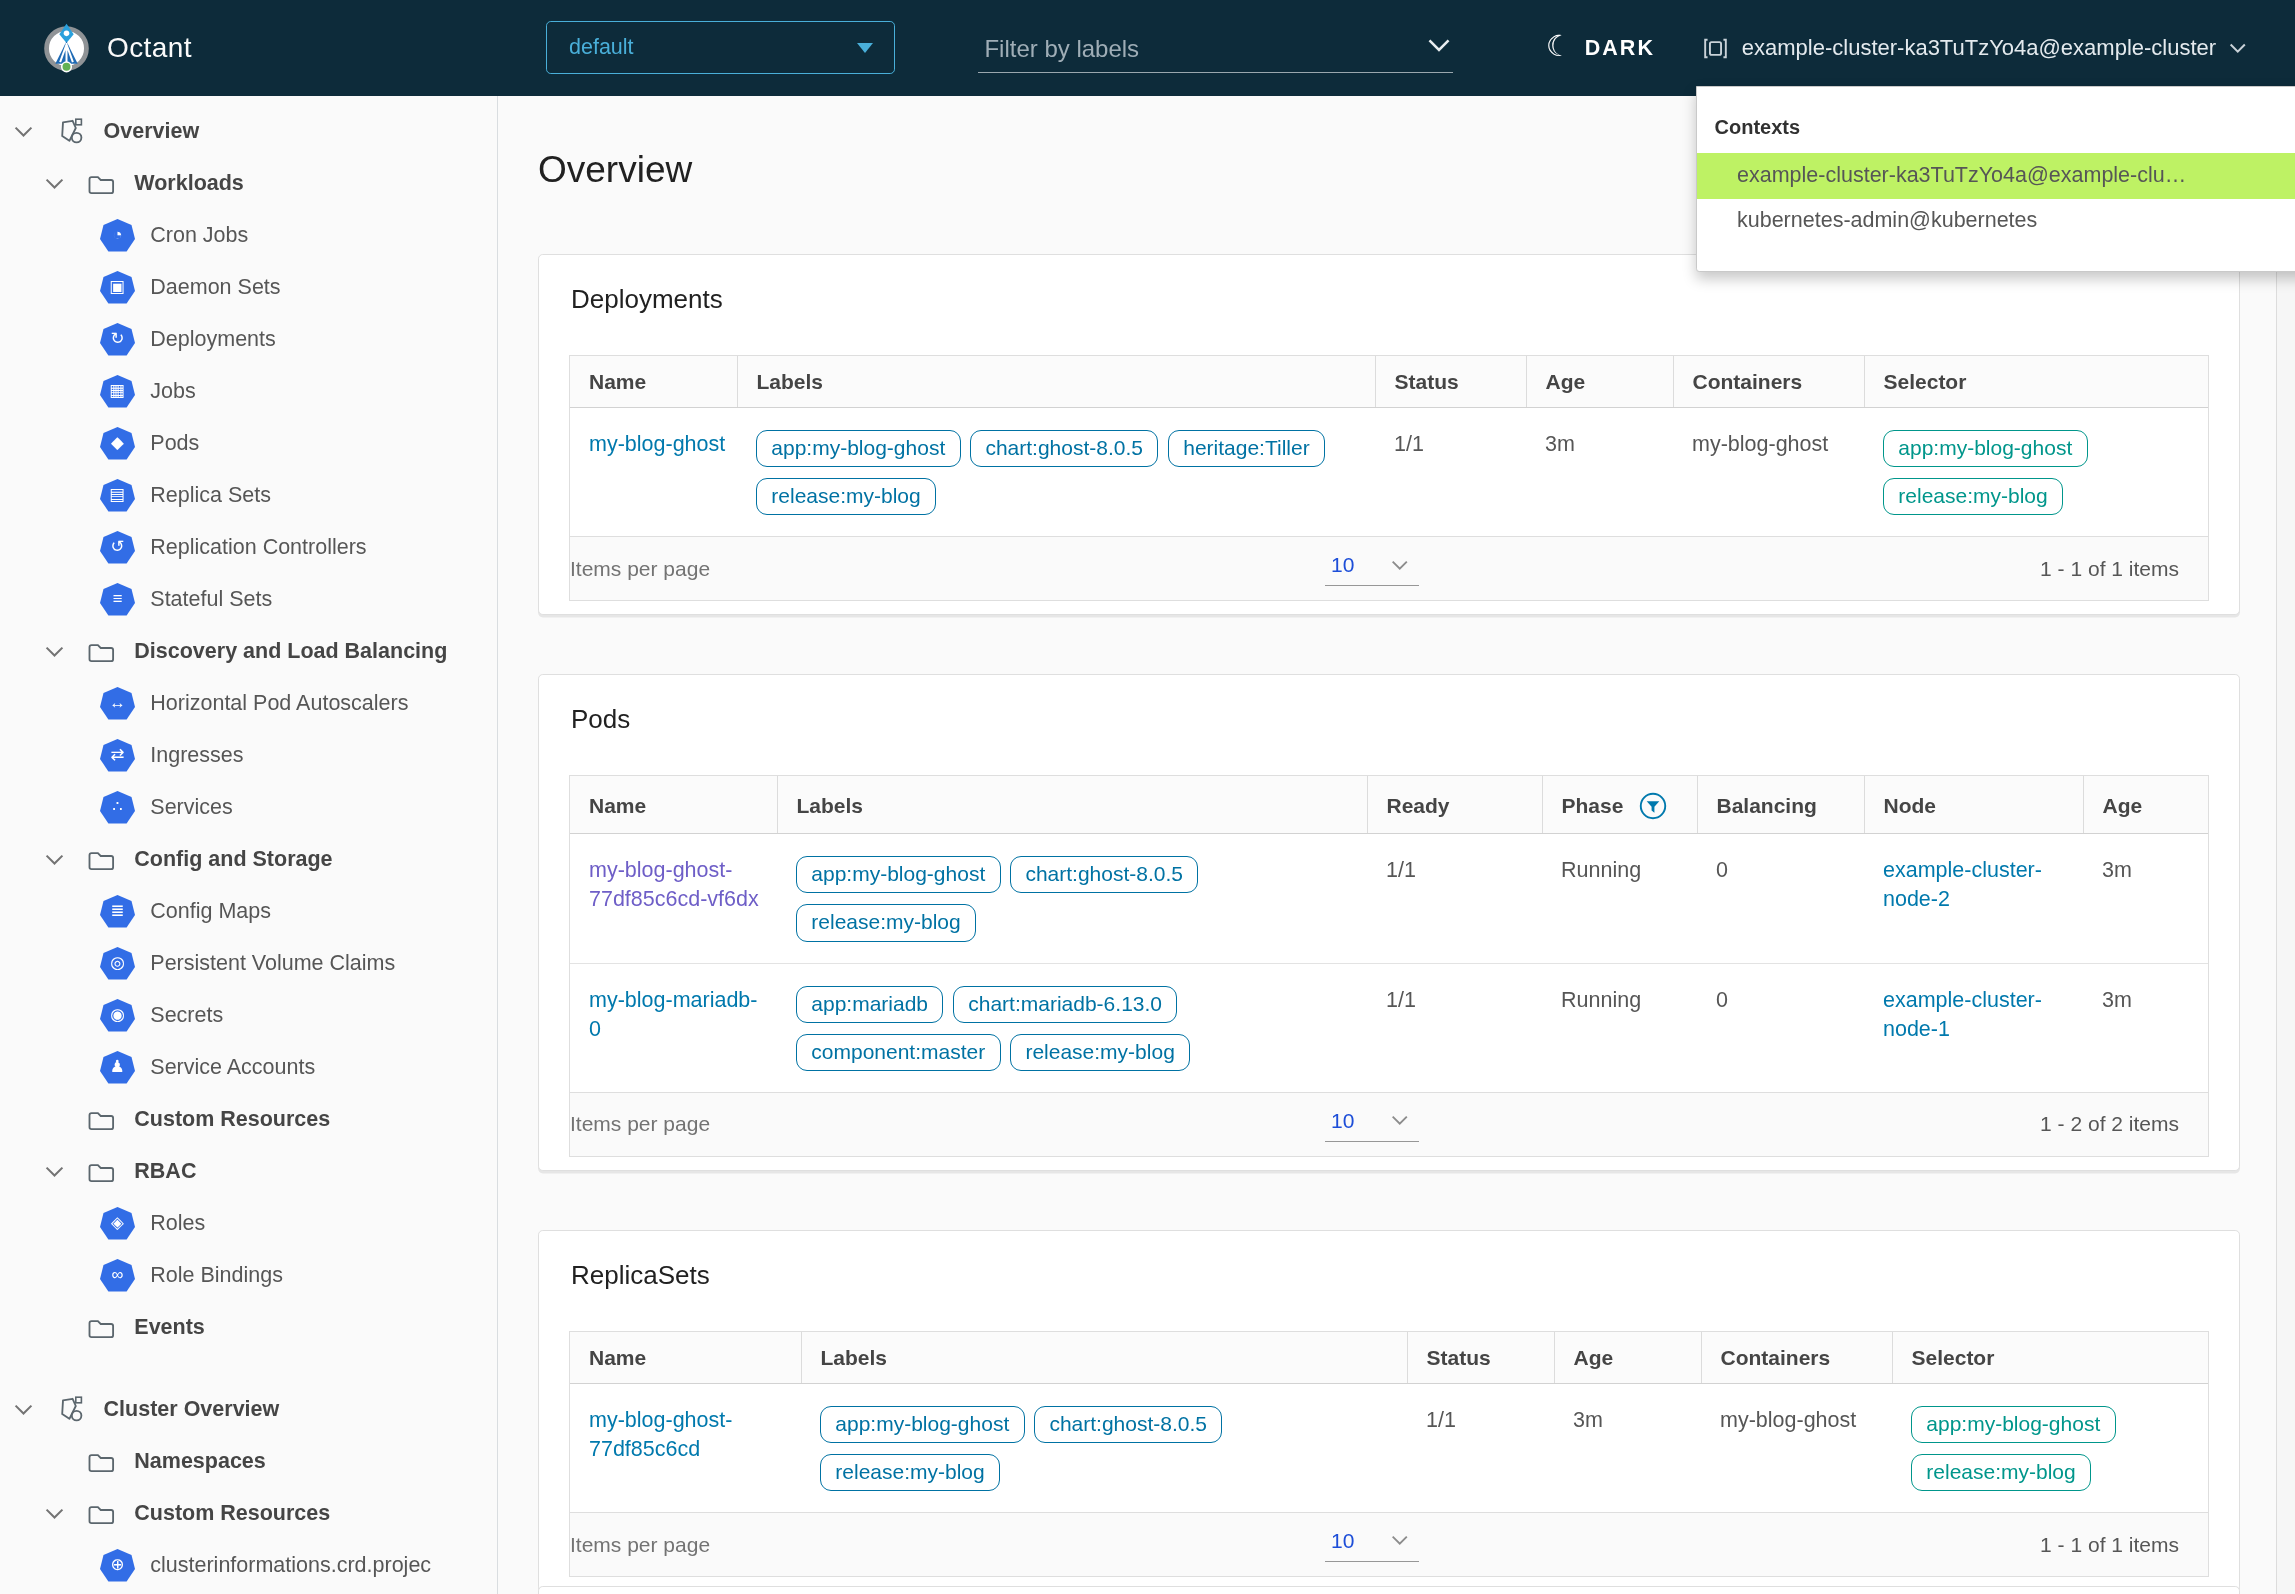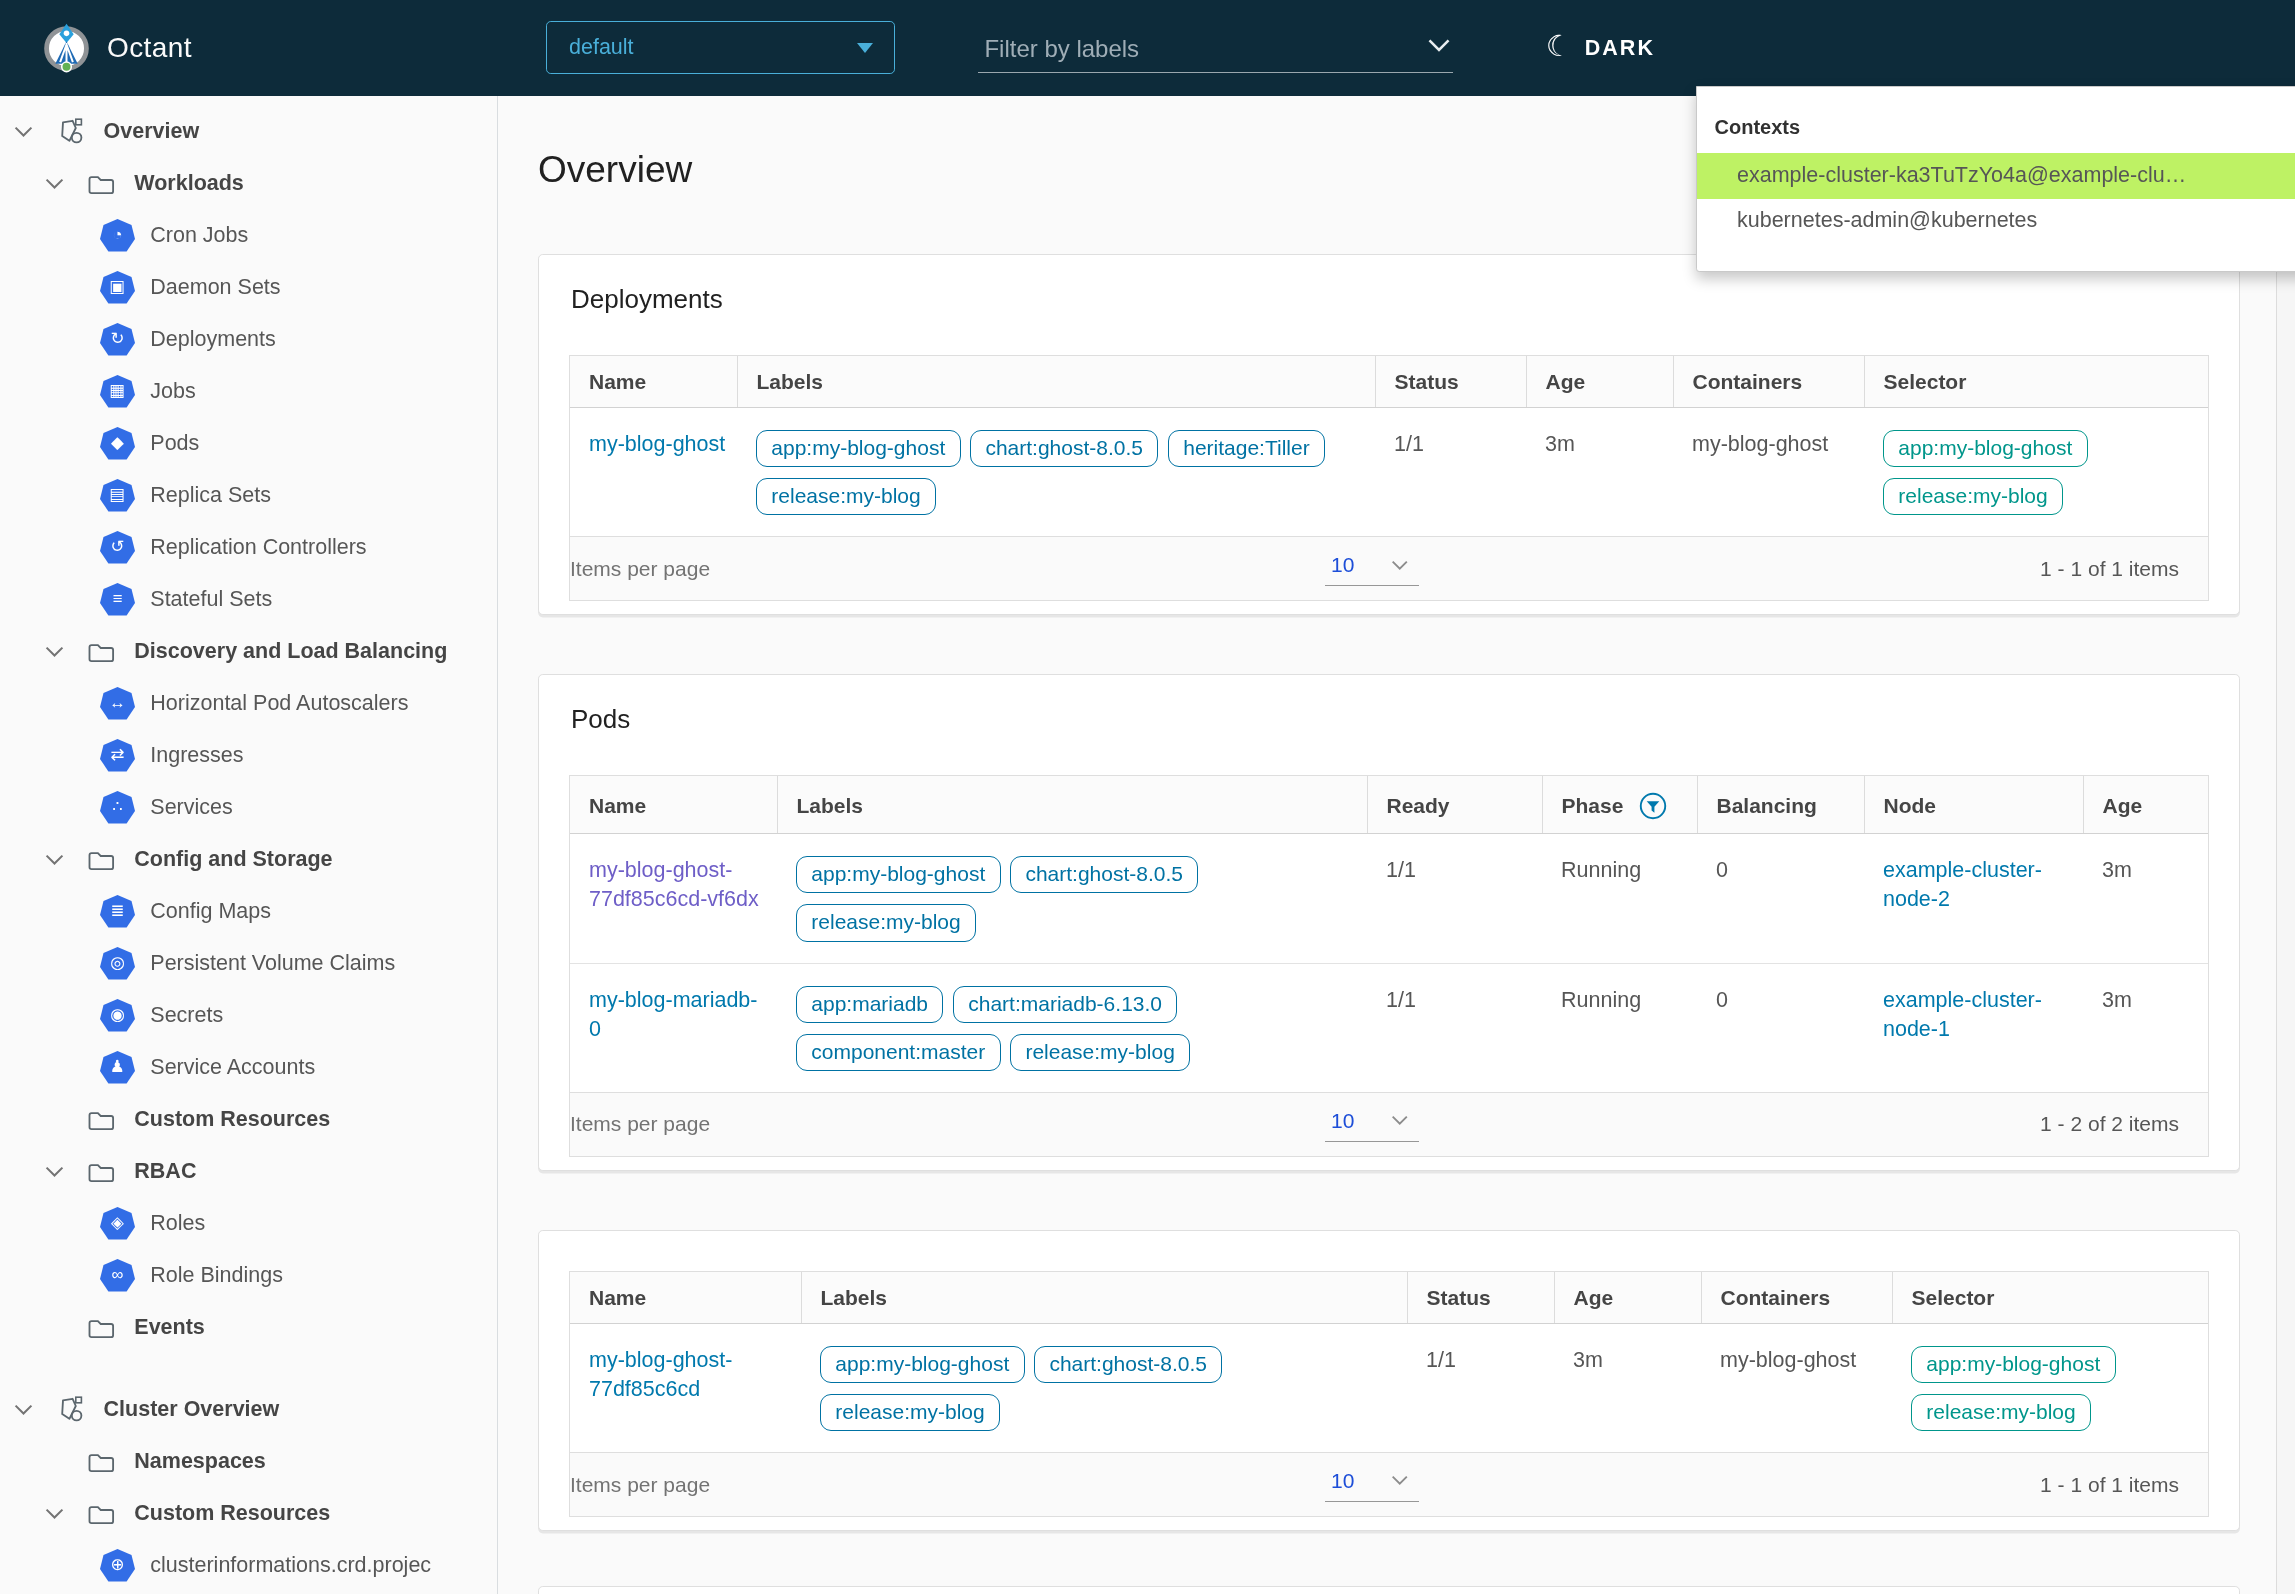--- a/index.html
+++ b/index.html
@@ -103,20 +103,30 @@
     <svg class="chev" width="24" height="14.3" viewBox="0 0 30 18">
       <polyline points="3,3 15,15 27,3" fill="none" stroke="#e8edf0" stroke-width="3.2"></polyline>
     </svg>
   </div>
 
   <div class="theme-toggle">
     <span class="moon">☾</span>
     <span class="theme-label">DARK</span>
   </div>
 
+  <div class="context-sel">
+    <svg width="27" height="27" viewBox="0 0 34 34">
+      <path d="M7 6 H4 V28 H7 M27 6 H30 V28 H27" fill="none" stroke="#c9d2d8" stroke-width="2.4"></path>
+      <rect x="10" y="9" width="14" height="16" rx="2" fill="none" stroke="#c9d2d8" stroke-width="2.4"></rect>
+    </svg>
+    <span>example-cluster-ka3TuTzYo4a@example-cluster</span>
+    <svg width="17.5" height="11" viewBox="0 0 22 14">
+      <polyline points="2,2 11,11 20,2" fill="none" stroke="#c9d2d8" stroke-width="2.6"></polyline>
+    </svg>
+  </div>
 </header>
 
 <aside class="sidebar">
   <nav id="snav">
       <div class="snav-item lvl0 bold">
         <span class="chev-slot">
           <svg width="19" height="12" viewBox="0 0 24 15">
             <polyline points="2,2 12,12 22,2" fill="none" stroke="#737373" stroke-width="2.6"></polyline>
           </svg>
         </span>
@@ -502,20 +512,21 @@
               <span>10</span>
               <svg width="17.5" height="11" viewBox="0 0 22 14">
                 <polyline points="2,2 11,11 20,2" fill="none" stroke="#8c8c8c" stroke-width="2.4"></polyline>
               </svg>
             </span>
             <span class="gf-range">1 - 2 of 2 items</span>
           </div>
         </div>
       </section>
       <section class="card mtn">
+        <h2 class="card-title">ReplicaSets</h2>
         <div class="datagrid">
           <table>
             <colgroup>
               <col style="width: 231px;">
               <col style="width: 606px;">
               <col style="width: 147px;">
               <col style="width: 147px;">
               <col style="width: 191px;">
               <col>
             </colgroup>

